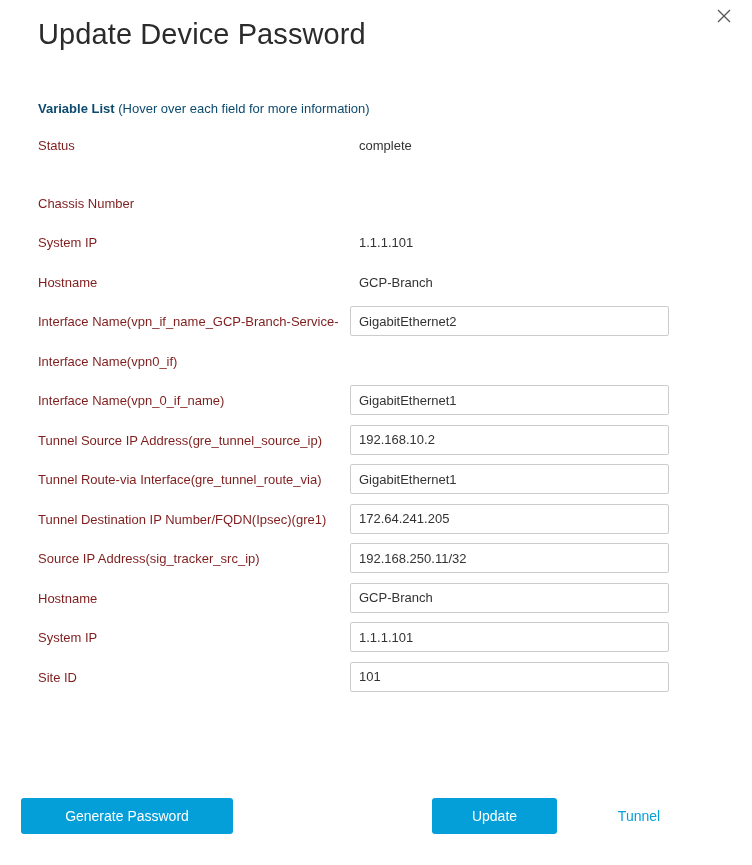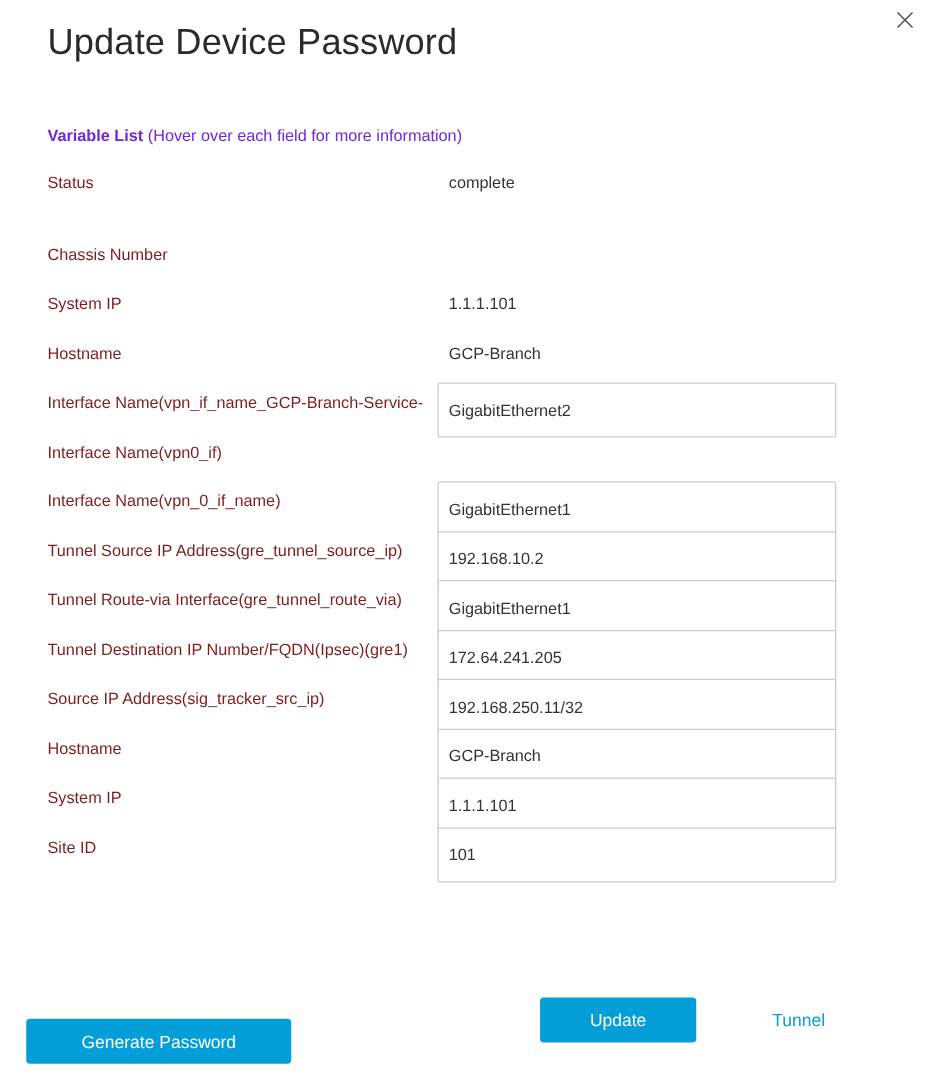--- a/index.html
+++ b/index.html
@@ -44,21 +44,21 @@
     font-weight: 400;
     color: #2b2b2b;
     letter-spacing: 0.1px;
   }
 
   .subtitle {
     position: absolute;
     left: 38px;
     top: 101px;
     font-size: 13px;
-    color: #6d28d9;
+    color: #0c4a6e;
   }
   .subtitle b {
     font-weight: bold;
   }
   .subtitle .hint {
     font-weight: normal;
   }
 
   .form {
     position: absolute;
@@ -86,21 +86,21 @@
     left: 359px;
     top: 8px;
     font-size: 13px;
     color: #333;
   }
   .row input.field {
     position: absolute;
     left: 350px;
     top: 0px;
     width: 319px;
-    height: 44px;
+    height: 30px;
     box-sizing: border-box;
     border: 1px solid #cccccc;
     border-radius: 2px;
     background: #ffffff;
     font-family: "Liberation Sans", sans-serif;
     font-size: 13px;
     color: #333333;
     padding: 0 8px;
     outline: none;
   }
@@ -116,21 +116,21 @@
     position: absolute;
     height: 36px;
     border: none;
     border-radius: 3px;
     font-family: "Liberation Sans", sans-serif;
     font-size: 14px;
     cursor: pointer;
   }
   .btn-generate {
     left: 21px;
-    top: 17px;
+    top: 0;
     width: 212px;
     background: #049fd9;
     color: #ffffff;
   }
   .btn-update {
     left: 432px;
     top: 0;
     width: 125px;
     background: #049fd9;
     color: #ffffff;

